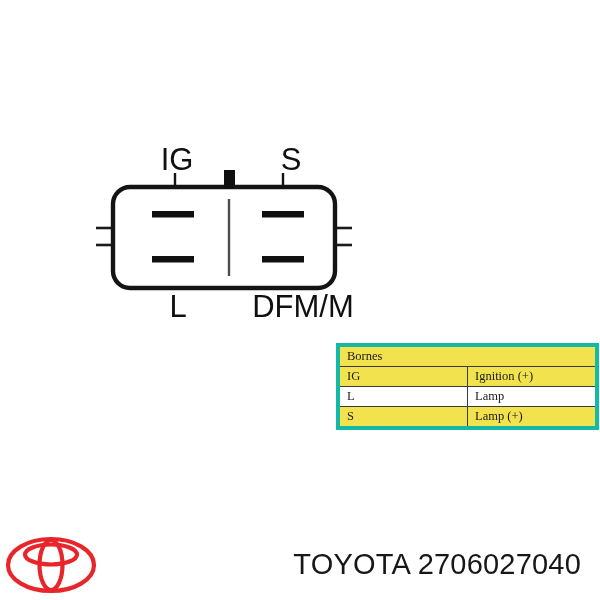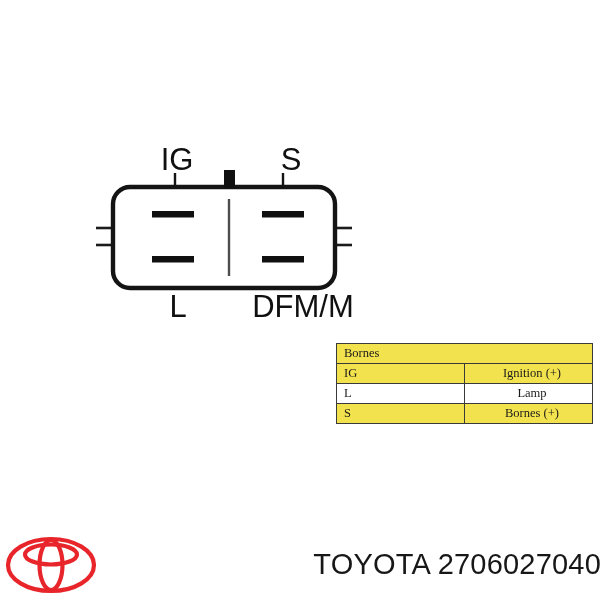--- a/index.html
+++ b/index.html
@@ -26,59 +26,59 @@
   }
   #diagram svg { display: block; }
 
   
   #bornes-table {
     position: absolute;
     left: 336px;
     top: 343px;
     width: 250px;
     border-collapse: collapse;
-    border: 1px solid #14b8a6;
+    border: 4px solid #14b8a6;
     font-family: "Liberation Serif", serif;
     font-size: 12.5px;
     color: #1a1a1a;
     background: #d946ef;
     table-layout: fixed;
   }
   #bornes-table td {
     border: 1px solid #3a3a3a;
     padding: 2px 0 2px 7px;
     height: 15px;
     line-height: 15px;
     white-space: nowrap;
     overflow: hidden;
   }
   #bornes-table tr.row-yellow td { background: #f2e24d; }
   #bornes-table tr.row-white  td { background: #ffffff; }
   #bornes-table td.col-code { width: 94px; }
-  #bornes-table td.col-desc { width: 154px; text-align: center; }
+  #bornes-table td.col-desc { width: 154px; }
   #bornes-table td.col-span { width: 248px; }
 
   
   #footer {
     position: absolute;
     left: 0;
     top: 528px;
     width: 600px;
     height: 72px;
   }
   #toyota-logo {
     position: absolute;
     left: 5px;
     top: 6px;
     width: 92px;
     height: 62px;
   }
   #part-text {
     position: absolute;
-    left: 295px;
+    left: 275px;
     top: 20px;
     width: 306px;
     text-align: right;
     font-family: "Liberation Sans", sans-serif;
     font-size: 29px;
     letter-spacing: 0.2px;
     color: #171717;
     white-space: nowrap;
   }
 </style>
@@ -132,21 +132,21 @@
     <tr class="row-yellow">
       <td class="col-code">IG</td>
       <td class="col-desc">Ignition (+)</td>
     </tr>
     <tr class="row-white">
       <td class="col-code">L</td>
       <td class="col-desc">Lamp</td>
     </tr>
     <tr class="row-yellow">
       <td class="col-code">S</td>
-      <td class="col-desc">Bornes (+)</td>
+      <td class="col-desc">Lamp (+)</td>
     </tr>
   </tbody>
 </table>
 
 <div id="footer">
 
   <svg id="toyota-logo" viewBox="0 0 92 62" xmlns="http://www.w3.org/2000/svg">
     <g fill="none" stroke="#e8252a" stroke-width="4.2">
 
       <ellipse cx="46" cy="31" rx="43" ry="26"></ellipse>

